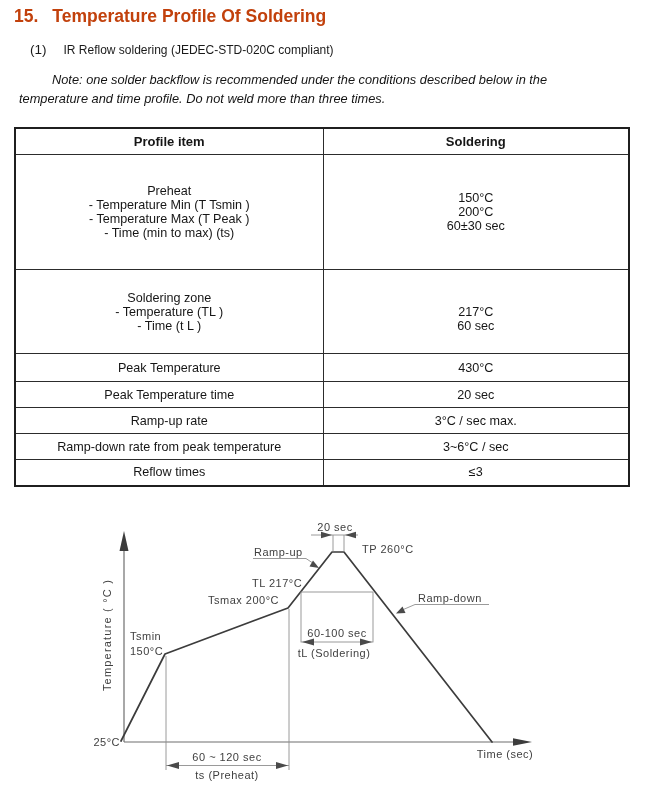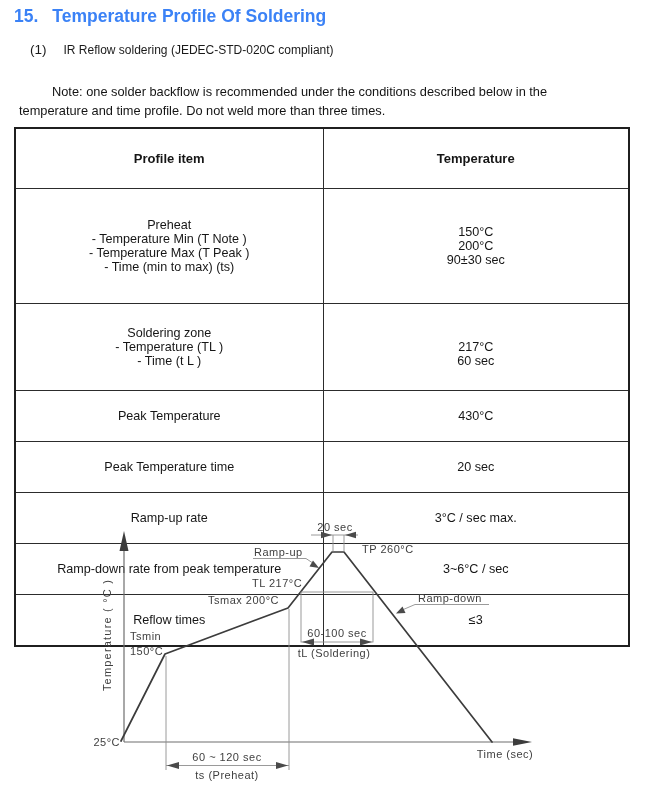--- a/index.html
+++ b/index.html
@@ -9,49 +9,49 @@
     font-family:"Liberation Sans", sans-serif;
     color:#1a1a1a;
     position:relative;
     overflow:hidden;
   }
   .page { position:absolute; inset:0; }
 
   
   .heading {
     position:absolute; left:14px; top:6px;
-    font-size:17.5px; font-weight:bold; color:#3b82f6;
+    font-size:17.5px; font-weight:bold; color:#c2410c;
     white-space:nowrap;
   }
   .heading .num { margin-right:14px; }
 
   .sub {
     position:absolute; left:30px; top:40px; white-space:nowrap;
   }
   .sub .num { font-size:13.5px; margin-right:17px; }
   .sub .title { font-size:12px; }
 
   .note {
-    position:absolute; left:19px; top:82px; width:606px;
-    font-size:12.8px; line-height:19px; color:#141414;
+    position:absolute; left:19px; top:70px; width:606px;
+    font-size:12.8px; line-height:19px; color:#141414;font-style:italic;
   }
   .note .l1 { margin-left:33px; }
 
   
   table.spec {
     position:absolute; left:14px; top:127px;
     width:614px;
     border-collapse:collapse; table-layout:fixed;
     font-size:12.6px; color:#161616;
     border:2px solid #1f1f1f;
   }
   table.spec th, table.spec td {
     border:1px solid #2c2c2c;
     text-align:center; vertical-align:middle;
-    padding:18px;
+    padding:1px;
   }
   table.spec th { font-size:13px; font-weight:bold; height:23px; }
   col.c1 { width:308px; }
   col.c2 { width:306px; }
 
   tr.r-preheat { height:115px; }
   tr.r-solder  { height:84px; }
   tr.r-peak    { height:28px;margin-top:46px; }
   tr.single    { height:26px; }
 
@@ -95,38 +95,38 @@
   </div>
 
   <table class="spec">
     <colgroup>
         <col class="c1">
         <col class="c2">
       </colgroup>
     <thead>
       <tr>
         <th>Profile item</th>
-        <th>Temperature</th>
+        <th>Soldering</th>
       </tr>
     </thead>
     <tbody>
       <tr class="r-preheat">
         <td class="lines">
           <div class="cellflex">
             <div class="ln">Preheat</div>
-            <div class="ln">- Temperature Min (T Note )</div>
+            <div class="ln">- Temperature Min (T Tsmin )</div>
             <div class="ln">- Temperature Max (T Peak )</div>
             <div class="ln">- Time (min to max) (ts)</div>
           </div>
         </td>
         <td class="lines">
           <div class="cellflex">
             <div class="ln">150°C</div>
             <div class="ln">200°C</div>
-            <div class="ln">90±30 sec</div>
+            <div class="ln">60±30 sec</div>
           </div>
         </td>
       </tr>
       <tr class="r-solder">
         <td class="lines">
           <div class="cellflex">
             <div class="ln">Soldering zone</div>
             <div class="ln">- Temperature (TL )</div>
             <div class="ln">- Time (t L )</div>
           </div>

